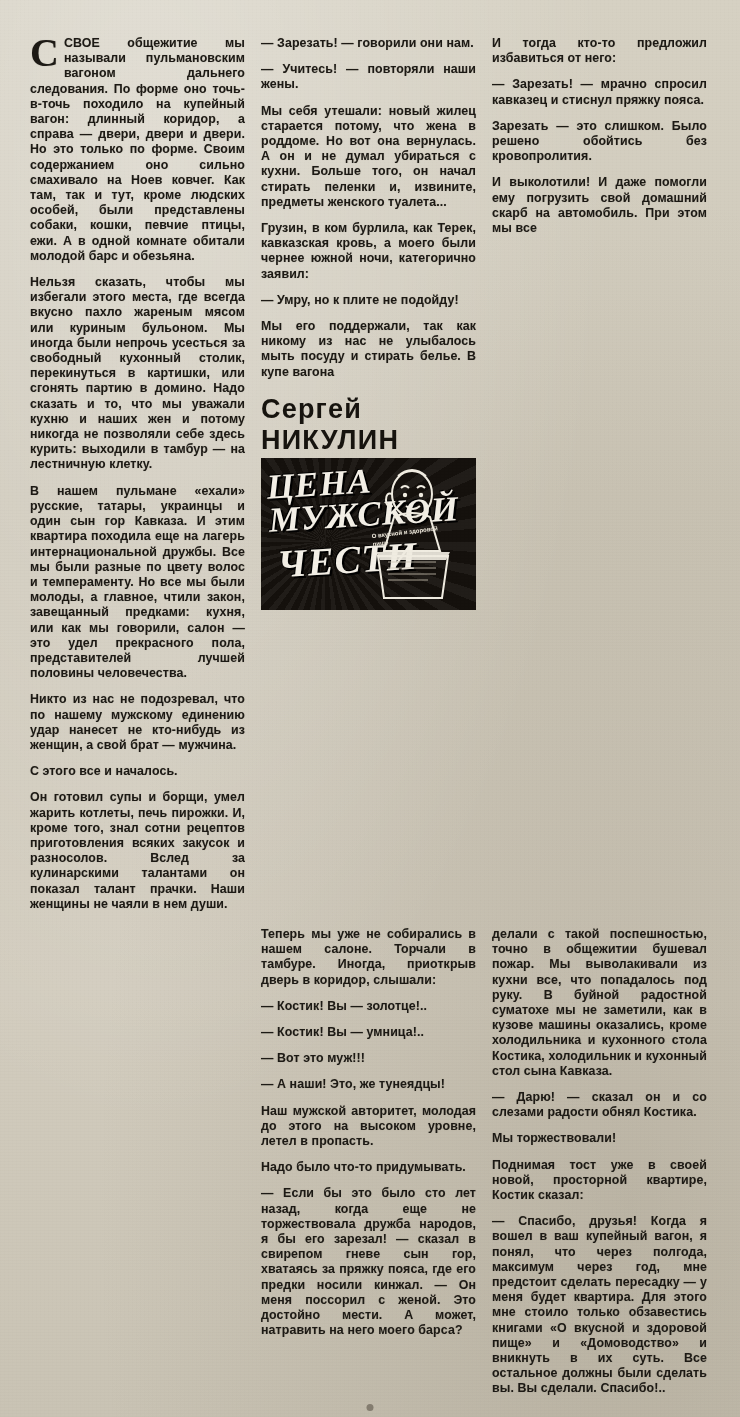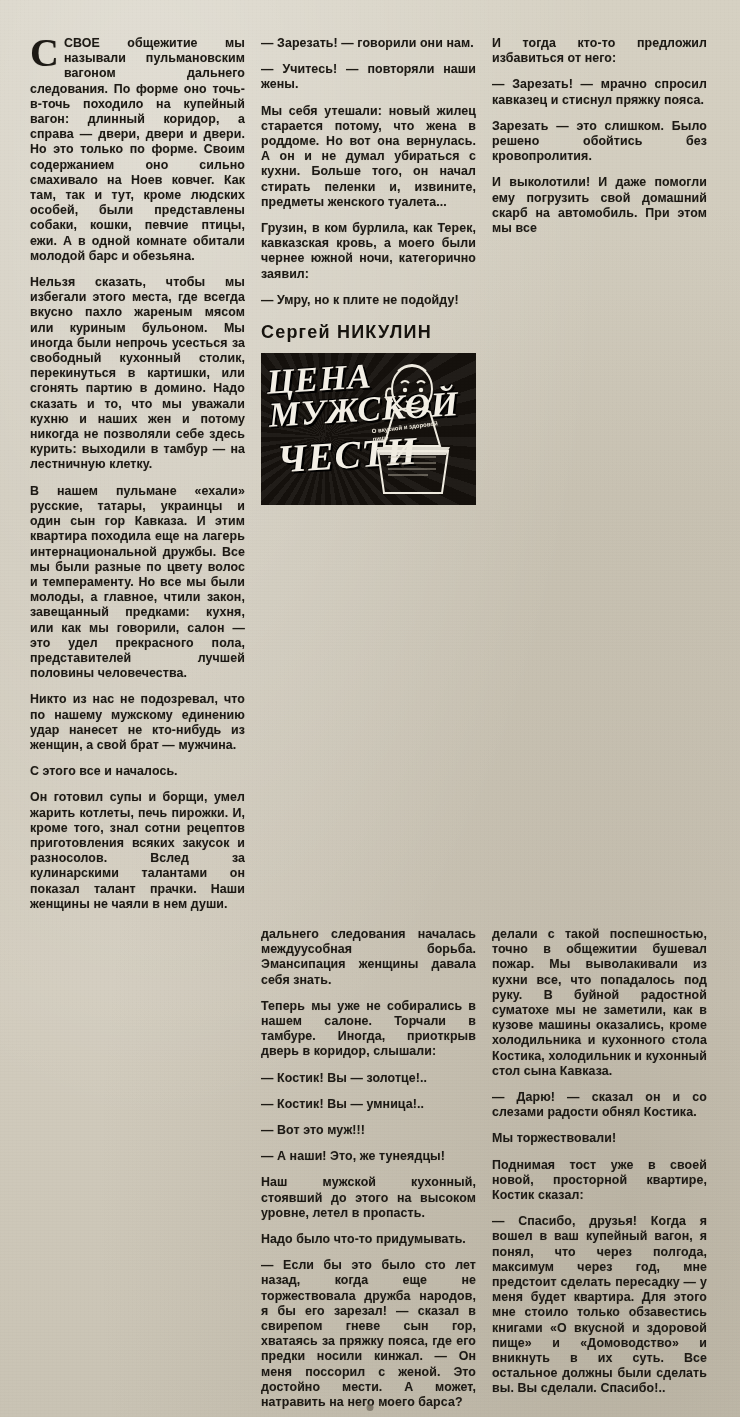--- a/index.html
+++ b/index.html
@@ -53,24 +53,24 @@
   .dropcap{
     float:left;
     font-size:40px;
     line-height:30px;
     font-weight:700;
     padding:2px 5px 0 0;
     font-family:"Liberation Serif", serif;
   }
   
   .author{
-    font-size:18px;
+    font-size:27px;
     font-weight:700;
     letter-spacing:1.2px;
-    margin:14px 0 10px 0;
+    margin:14px 0 2px 0;
     color:#17140f;
   }
   
   .artblock{
     position:relative;
     width:100%;
     height:152px;
     background:#15110d;
     overflow:hidden;
     margin-bottom:6px;
@@ -139,20 +139,21 @@
       <p>С этого все и началось.</p>
       <p>Он готовил супы и борщи, умел жарить котлеты, печь пирожки. И, кроме того, знал сотни рецептов приготовления всяких закусок и разносолов. Вслед за кулинарскими талантами он показал талант прачки. Наши женщины не чаяли в нем души.</p>
     </div>
 
     <div class="col">
       <p class="noind">— Зарезать! — говорили они нам.</p>
       <p>— Учитесь! — повторяли наши жены.</p>
       <p>Мы себя утешали: новый жилец старается потому, что жена в роддоме. Но вот она вернулась. А он и не думал убираться с кухни. Больше того, он начал стирать пеленки и, извините, предметы женского туалета...</p>
       <p>Грузин, в ком бурлила, как Терек, кавказская кровь, а моего были чернее южной ночи, категорично заявил:</p>
       <p>— Умру, но к плите не подойду!</p>
+      <p>Мы его поддержали, так как никому из нас не улыбалось мыть посуду и стирать белье. В купе вагона</p>
 
       <div class="author">Сергей   НИКУЛИН</div>
 
       <div class="artblock">
         <div class="art-rays"></div>
         <div class="art-title">
           <span class="l1">ЦЕНА МУЖСКОЙ</span>
           <span class="l2">ЧЕСТИ</span>
         </div>
         <svg class="art-figure" viewBox="0 0 118 140">
@@ -187,27 +188,26 @@
       <p>— Зарезать! — мрачно спросил кавказец и стиснул пряжку пояса.</p>
       <p>Зарезать — это слишком. Было решено обойтись без кровопролития.</p>
       <p>И выколотили! И даже помогли ему погрузить свой домашний скарб на автомобиль. При этом мы все</p>
     </div>
   </div>
 
   <div class="cols col-lower">
     <div class="col"></div>
 
     <div class="col">
-      <p class="noind">дальнего следования началась междуусобная борьба. Эмансипация женщины давала себя знать.</p>
       <p>Теперь мы уже не собирались в нашем салоне. Торчали в тамбуре. Иногда, приоткрыв дверь в коридор, слышали:</p>
       <p>— Костик! Вы — золотце!..</p>
       <p>— Костик! Вы — умница!..</p>
       <p>— Вот это муж!!!</p>
       <p>— А наши! Это, же тунеядцы!</p>
-      <p>Наш мужской кухонный, стоявший до этого на высоком уровне, летел в пропасть.</p>
+      <p>Наш мужской авторитет, молодая до этого на высоком уровне, летел в пропасть.</p>
       <p>Надо было что-то придумывать.</p>
       <p>— Если бы это было сто лет назад, когда еще не торжествовала дружба народов, я бы его зарезал! — сказал в свирепом гневе сын гор, хватаясь за пряжку пояса, где его предки носили кинжал. — Он меня поссорил с женой. Это достойно мести. А может, натравить на него моего барса?</p>
 
     </div>
 
     <div class="col">
       <p class="noind">делали с такой поспешностью, точно в общежитии бушевал пожар. Мы выволакивали из кухни все, что попадалось под руку. В буйной радостной суматохе мы не заметили, как в кузове машины оказались, кроме холодильника и кухонного стола Костика, холодильник и кухонный стол сына Кавказа.</p>
       <p>— Дарю! — сказал он и со слезами радости обнял Костика.</p>
       <p>Мы торжествовали!</p>
       <p>Поднимая тост уже в своей новой, просторной квартире, Костик сказал:</p>

